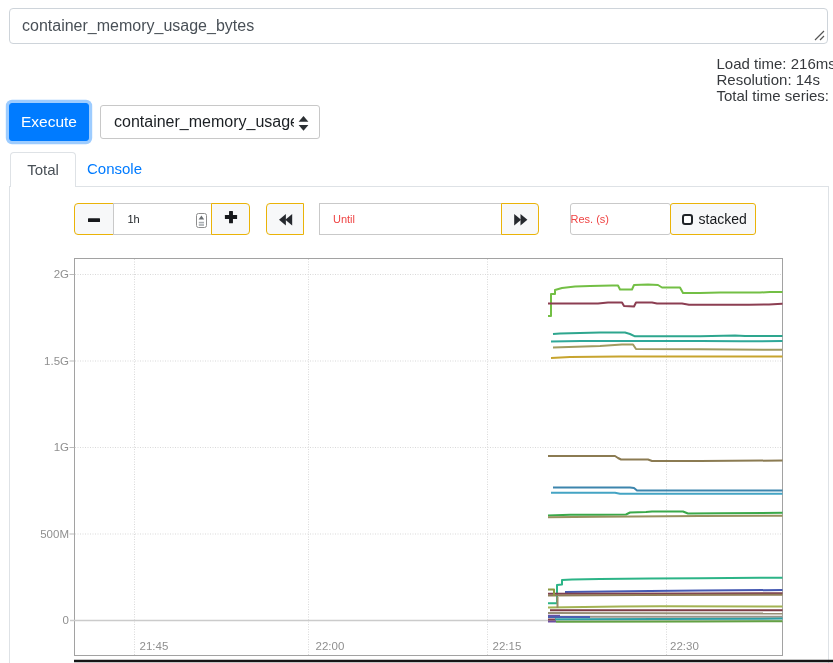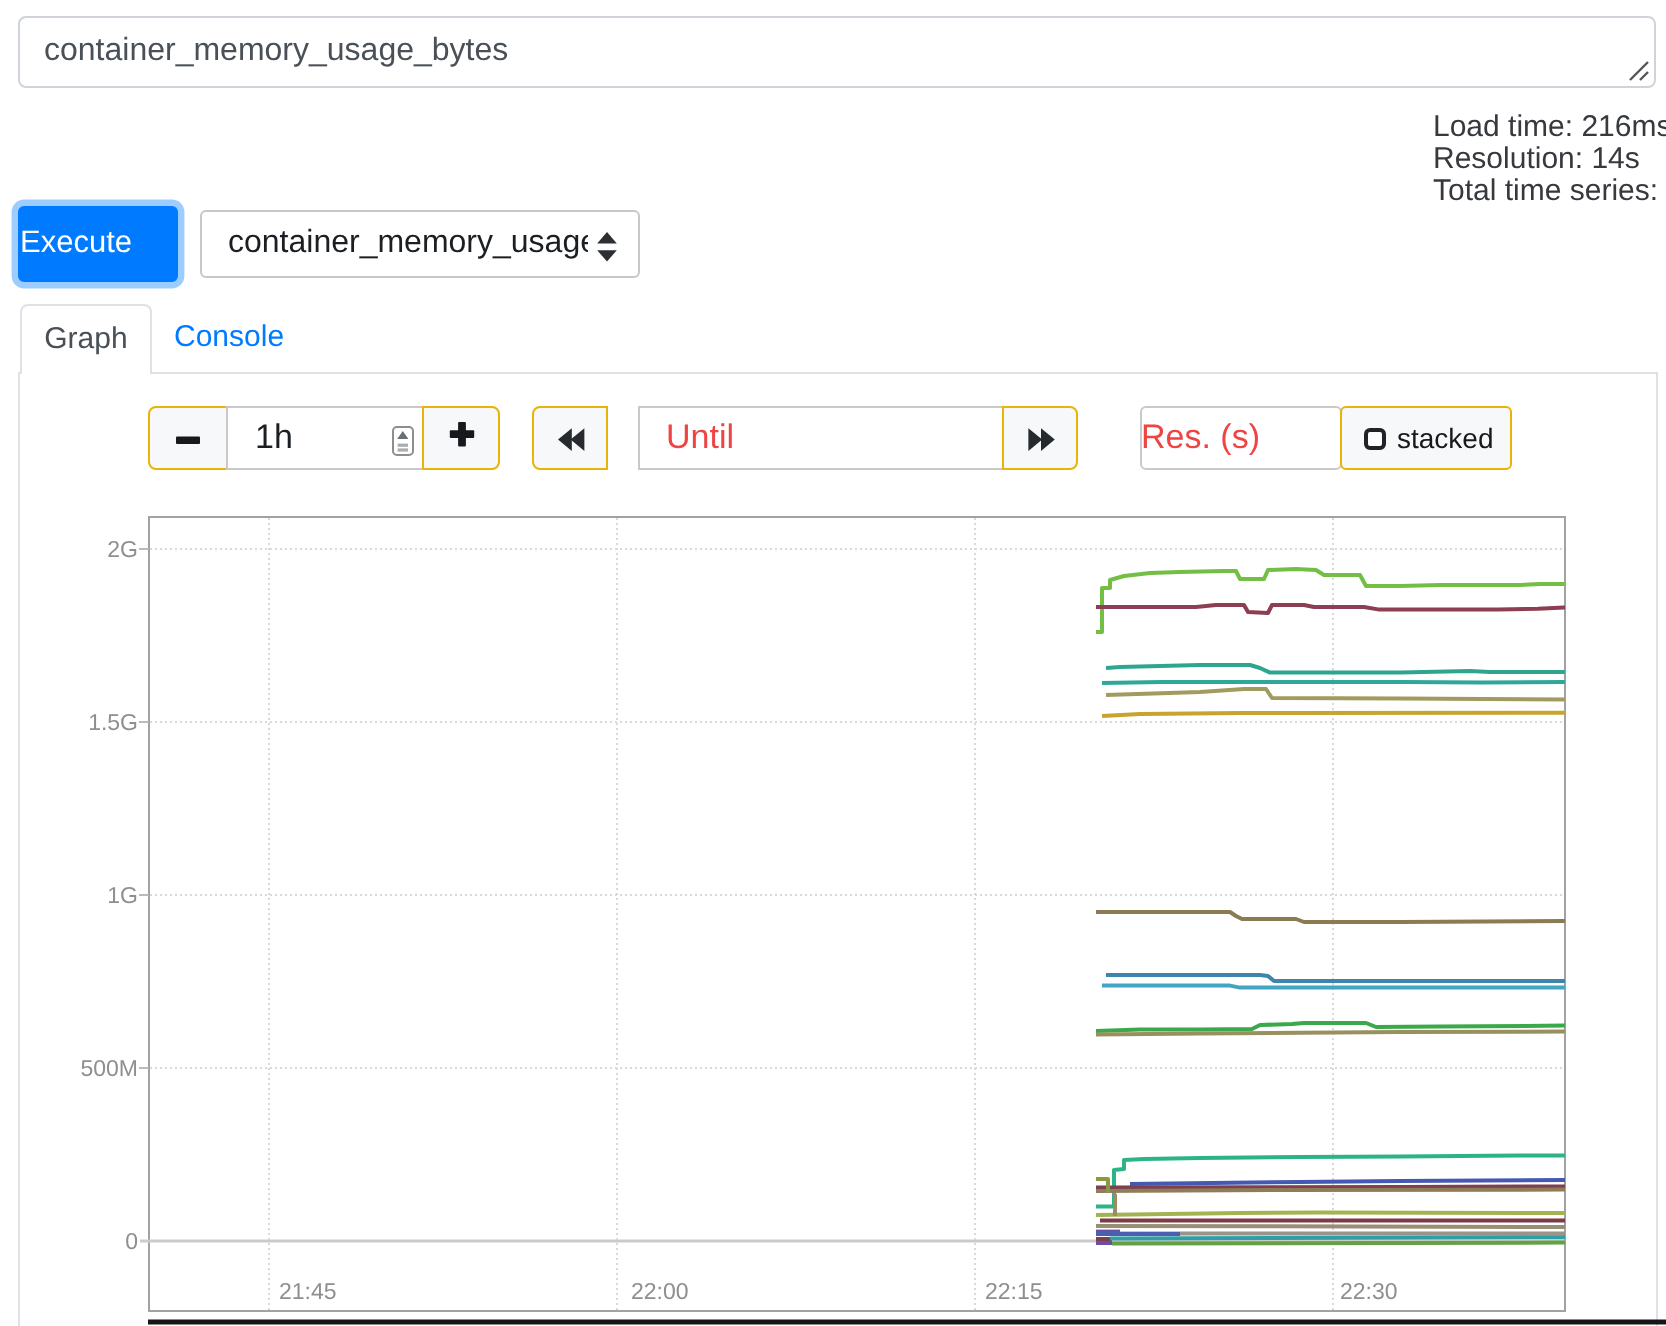--- a/index.html
+++ b/index.html
@@ -7,38 +7,38 @@
 .abs { position:absolute; }
 
 
 #qbox { left:9px; top:8px; width:819px; height:36px; border:1px solid #ced4da; border-radius:4px; background:#fff; font-size:16px; color:#495057; line-height:34px; padding-left:12px; }
 #rsz { right:2px; bottom:2px; width:11px; height:11px; }
 
 
 #stats { left:716.5px; top:55.5px; white-space:nowrap; font-size:15px; line-height:16.3px; color:#36393d; }
 
 
-#exec { left:9px; top:103px; width:80px; height:37.5px; background:#007bff; border:1px solid #007bff; border-radius:3px; color:#fff; font-size:15.5px; line-height:36px; box-shadow:0 0 0 3.2px rgba(38,143,255,.45); }
+#exec { left:9px; top:103px; width:80px; height:37.5px; background:#007bff; border:1px solid #007bff; border-radius:3px; color:#fff; font-size:15.5px; text-align:center; line-height:36px; box-shadow:0 0 0 3.2px rgba(38,143,255,.45); }
 
 
 #sel { left:100px; top:105px; width:220px; height:34px; border:1px solid #c8c8c8; border-radius:3px; background:#fff; }
 #seltxt { left:13px; top:0; width:180px; height:32px; overflow:hidden; white-space:nowrap; font-size:16px; color:#1b1f23; line-height:32px; }
 #selarr { left:197px; top:9.5px; }
 
 
 #navline { left:9px; top:185.6px; width:820px; height:1px; background:#dee2e6; z-index:1; }
 #tabgraph { left:10px; top:152px; width:66px; height:34.6px; background:#fff; border:1px solid #dee2e6; border-bottom:none; border-radius:4px 4px 0 0; z-index:2; font-size:15px; color:#495057; text-align:center; line-height:34px; }
 #tabconsole { left:87px; top:152px; height:34px; font-size:15px; color:#007bff; line-height:34px; }
 
 
 #panel { left:9px; top:186.6px; width:820px; height:480px; border-left:1px solid #dee2e6; border-right:1px solid #dee2e6; z-index:0; }
 
 
 .tbtn { position:absolute; top:203px; height:32px; background:#f7f8f9; border:1px solid #eab308; }
-.tinp { position:absolute; top:203px; height:32px; background:#fff; border:1px solid #c9c9c9; font-size:17px; line-height:30px; color:#1b1f23; }
+.tinp { position:absolute; top:203px; height:32px; background:#fff; border:1px solid #c9c9c9; font-size:11px; line-height:30px; color:#1b1f23; }
 .ph { color:#ef4444;margin-left:16px; }
 #bminus { left:74px; width:39.5px; border-radius:4px 0 0 4px; }
 #irange { left:112.5px; width:99px; padding-left:14px; }
 #bplus  { left:210.5px; width:39.5px; border-radius:0 4px 4px 0; }
 #bback  { left:266px; width:38px; border-radius:4px 0 0 4px; }
 #iuntil { left:303px; width:199px; padding-left:13px; }
 #bfwd   { left:501px; width:38px; border-radius:0 4px 4px 0; }
 #ires   { left:553.5px; width:101px; border-radius:3px; }
 #bstack { left:670px; width:86px; border-radius:3px; }
 #spin { left:195.5px; top:212.5px; width:11.5px; height:15px; border:1.4px solid #8e8e8e; border-radius:2.5px; background:#fff; }
@@ -55,21 +55,21 @@
 <div id="exec" class="abs">Execute</div>
 <div id="sel" class="abs">
   <div id="seltxt" class="abs">container_memory_usage_bytes</div>
   <svg id="selarr" class="abs" width="11" height="15">
       <path d="M5.5 0 L10.4 5.7 H0.6 Z" fill="#2b2f33"></path>
       <path d="M5.5 14.8 L10.4 9.1 H0.6 Z" fill="#2b2f33"></path>
     </svg>
 </div>
 <div id="navline" class="abs"></div>
 <div id="panel" class="abs"></div>
-<div id="tabgraph" class="abs">Graph</div>
+<div id="tabgraph" class="abs">Total</div>
 <div id="tabconsole" class="abs">Console</div>
 
 <div id="bminus" class="tbtn">
     <svg width="14" height="14" style="position:absolute;left:12.2px;top:9px">
       <rect x="1" y="5.2" width="12" height="3.8" rx="0.5" fill="#17191c"></rect>
     </svg>
   </div>
 <div id="irange" class="tinp">1h</div>
 <div id="spin" class="abs">
     <svg width="9" height="13" style="position:absolute;left:0px;top:0px">

